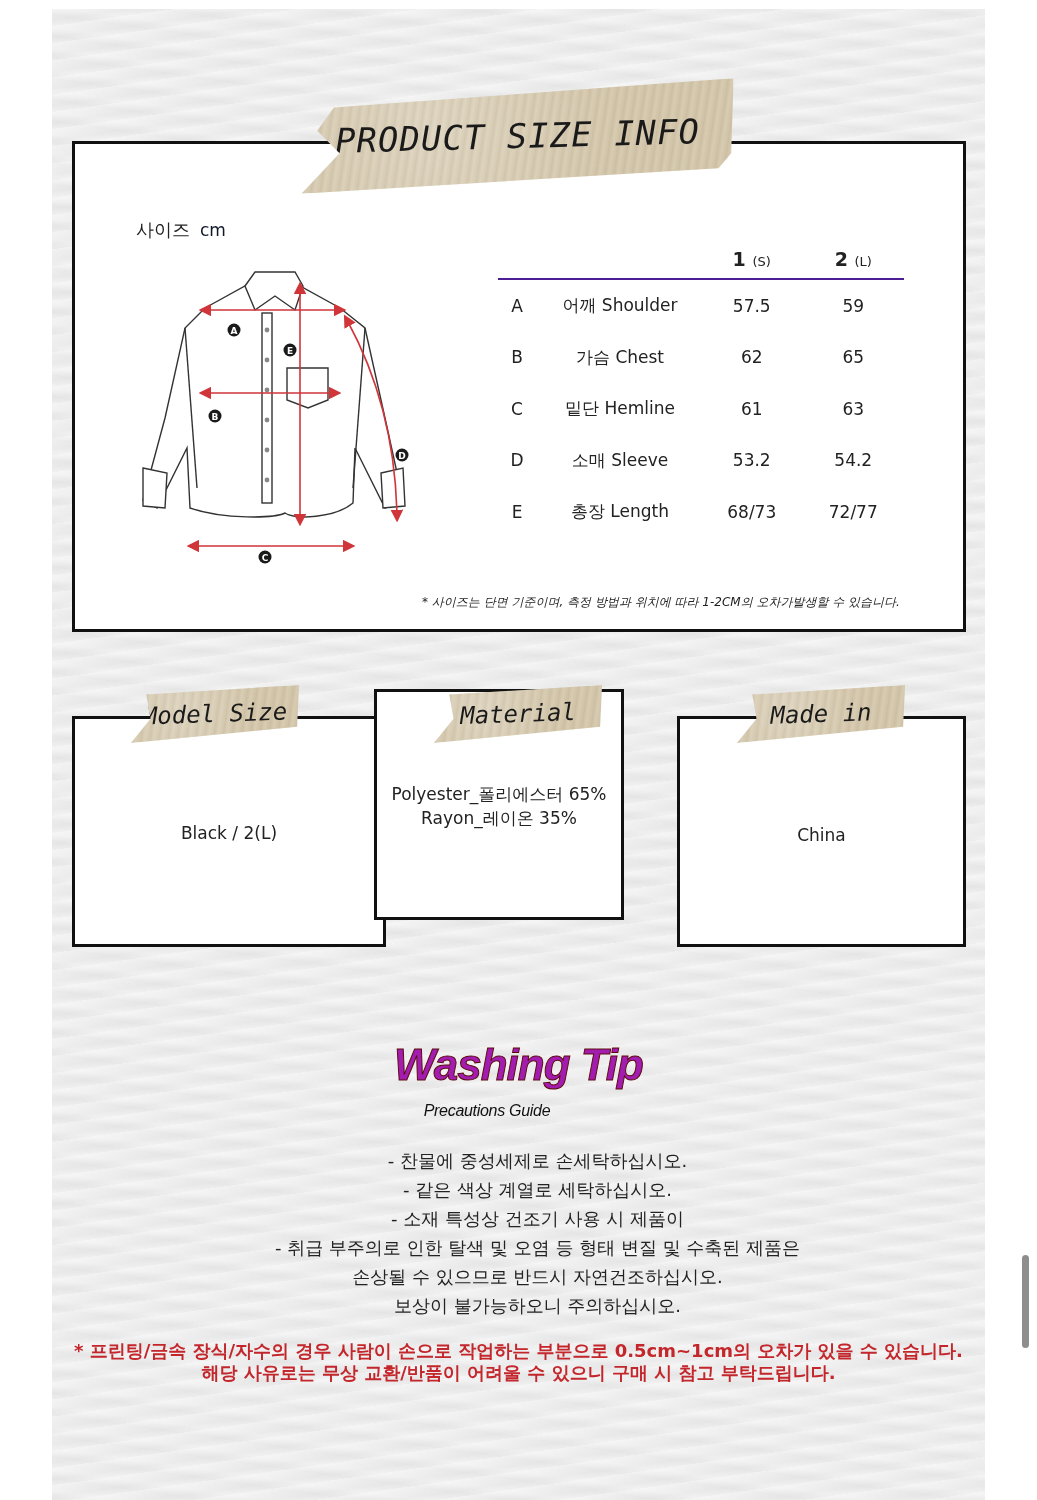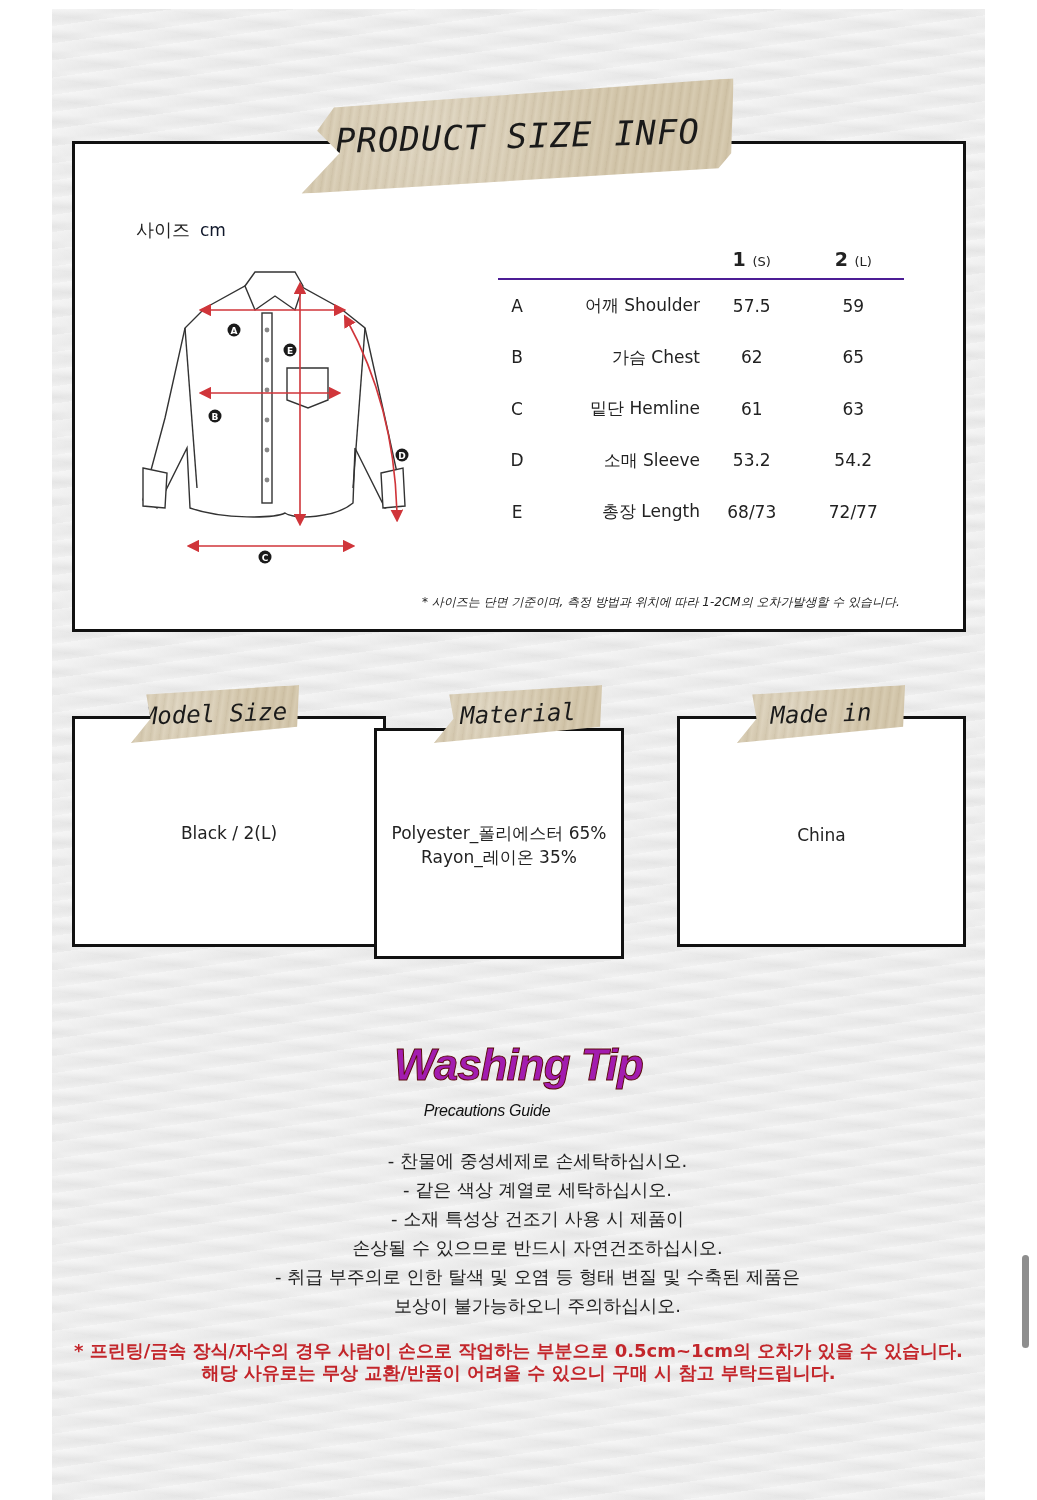--- a/index.html
+++ b/index.html
@@ -34,21 +34,21 @@
     clip-path:polygon(10% 8%, 100% 0%, 98% 80%, 0% 100%, 12% 55%);
     transform:rotate(-2deg);
   }
   .size-title { position:absolute; left:136px; top:218px; font-size:18px; color:#222; }
   .size-title .unit { color:#0f172a; margin-left:10px; font-size:17px; }
   table.sizes { position:absolute; left:498px; top:240px; width:406px; border-collapse:collapse; font-size:17px; }
   table.sizes th { height:36px; font-weight:bold; font-size:19px; text-align:center; border-bottom:2px solid #4c1d95; }
   table.sizes th small { font-size:13px; font-weight:normal; }
   table.sizes td { height:49.5px; text-align:center; color:#222; }
   table.sizes td.letter { width:36px; text-align:center; }
-  table.sizes td.name { text-align:right; padding-left:4px; width:160px; }
+  table.sizes td.name { text-align:center; padding-left:4px; width:160px; }
   .note { position:absolute; left:422px; top:594px; font-size:12px; color:#222;font-style:italic; }
   .info-text { position:absolute; left:0; right:0; text-align:center; font-size:17px; line-height:24px; color:#222; }
   .wash-title {
     position:absolute; left:0; width:1037px; top:1040px; text-align:center;
     font-family:"Liberation Sans",sans-serif; font-weight:bold; font-style:italic;
     font-size:44px; color:#a21caf; letter-spacing:-1px;
     -webkit-text-stroke:1px #5a0a0a;
   }
   .wash-sub {
     position:absolute; left:0; width:974px; top:1102px; text-align:center;
@@ -166,41 +166,41 @@
   </tbody>
 </table>
 
 <div class="note">* 사이즈는 단면 기준이며, 측정 방법과 위치에 따라 1-2CM의 오차가발생할 수 있습니다.</div>
 
 <div class="box" style="left:72px; top:716px; width:314px; height:231px;">
   <div class="info-text" style="top:102px;">Black / 2(L)</div>
 </div>
 <div class="tape tape-small" style="left:130px; top:688px;">Model Size</div>
 
-<div class="box" style="left:374px; top:728px; width:250px; height:231px;">
+<div class="box" style="left:374px; top:689px; width:250px; height:231px;">
   <div class="info-text" style="top:90px;">
     <div>Polyester_폴리에스터 65%</div>
     <div>Rayon_레이온 35%</div>
   </div>
 </div>
 <div class="tape tape-small" style="left:433px; top:688px;">Material</div>
 
 <div class="box" style="left:677px; top:716px; width:289px; height:231px;">
   <div class="info-text" style="top:104px;">China</div>
 </div>
 <div class="tape tape-small" style="left:736px; top:688px;">Made in</div>
 
 <div class="wash-title">Washing Tip</div>
 <div class="wash-sub">Precautions Guide</div>
 <div class="wash-lines">
   <div>- 찬물에 중성세제로 손세탁하십시오.</div>
   <div>- 같은 색상 계열로 세탁하십시오.</div>
   <div>- 소재 특성상 건조기 사용 시 제품이</div>
+  <div>- 취급 부주의로 인한 탈색 및 오염 등 형태 변질 및 수축된 제품은</div>
   <div>손상될 수 있으므로 반드시 자연건조하십시오.</div>
-  <div>- 취급 부주의로 인한 탈색 및 오염 등 형태 변질 및 수축된 제품은</div>
   <div>보상이 불가능하오니 주의하십시오.</div>
 </div>
 <div class="warn">
   <div>* 프린팅/금속 장식/자수의 경우 사람이 손으로 작업하는 부분으로  0.5cm~1cm의 오차가 있을 수 있습니다.</div>
   <div>해당 사유로는 무상 교환/반품이 어려울 수 있으니  구매 시 참고 부탁드립니다.</div>
 </div>
 
 <div class="scrollbar"></div>
 
 </body></html>

